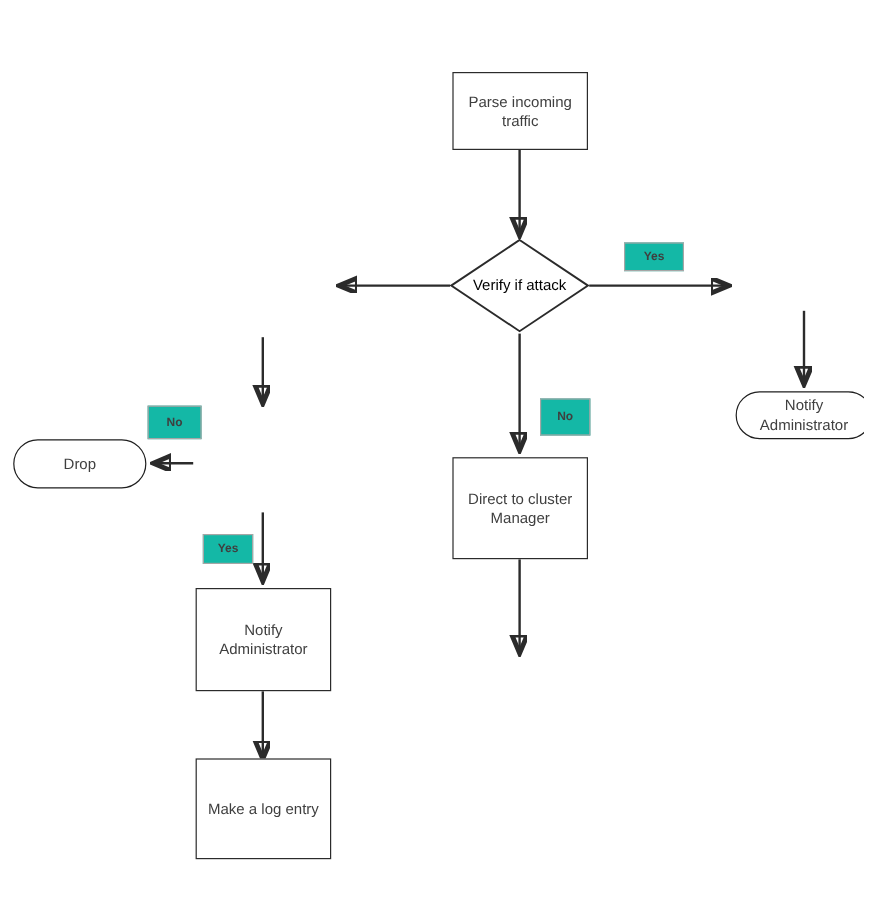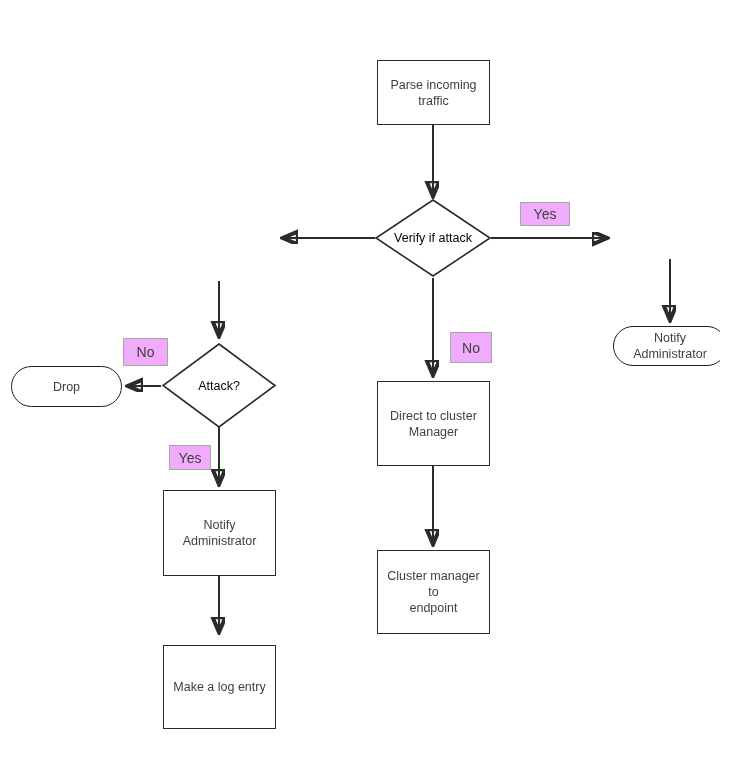--- a/index.html
+++ b/index.html
@@ -38,26 +38,27 @@
   .term {
     border: 1.6px solid #1f1f1f;
     border-radius: 999px;
     font-size: 12.5px;
     padding: 2px 8px;
   }
   .label-box {
     position: absolute;
     box-sizing: border-box;
     border: 1px solid #a6a6a6;
-    background: #f0abfc;
+    background: #14b8a6;
     display: flex;
     align-items: center;
     justify-content: center;
-    font-size: 14px;
+    font-size: 10px;
     color: #3f3f3f;
+    font-weight: bold;
   }
   .diamond-wrap {
     position: absolute;
   }
   .diamond-wrap svg {
     position: absolute;
     left: 0;
     top: 0;
     overflow: visible;
   }
@@ -134,34 +135,26 @@
 
   <div class="label-box" style="left:520px; top:202px; width:50px; height:24px;">Yes</div>
 
 
   <div class="node term" style="left:613px; top:326px; width:114px; height:40px;">Notify Administrator</div>
 
   <div class="label-box" style="left:450px; top:332px; width:42px; height:31px;">No</div>
 
   <div class="label-box" style="left:123px; top:338px; width:45px; height:28px;">No</div>
 
-  <div class="diamond-wrap" style="left:162px; top:343px; width:114px; height:85px;">
-    <svg width="114" height="85" viewBox="0 0 114 85">
-      <polygon points="57,1 113,42.5 57,84 1,42.5" fill="#ffffff" stroke="#2b2b2b" stroke-width="1.6"></polygon>
-    </svg>
-    <div class="diamond-text">Attack?</div>
-  </div>
 
   <div class="node proc" style="left:377px; top:381px; width:113px; height:85px;">Direct to cluster
 Manager</div>
 
   <div class="node term" style="left:11px; top:366px; width:111px; height:41px;">Drop</div>
 
   <div class="label-box" style="left:169px; top:445px; width:42px; height:25px;">Yes</div>
 
   <div class="node proc" style="left:163px; top:490px; width:113px; height:86px;">Notify Administrator</div>
 
-  <div class="node proc" style="left:377px; top:550px; width:113px; height:84px;">Cluster manager to
-endpoint</div>
 
-  <div class="node proc" style="left:163px; top:645px; width:113px; height:84px;">Make a log entry</div>
+  <div class="node proc" style="left:163px; top:632px; width:113px; height:84px;">Make a log entry</div>
 
 </div>
 
 </body></html>

